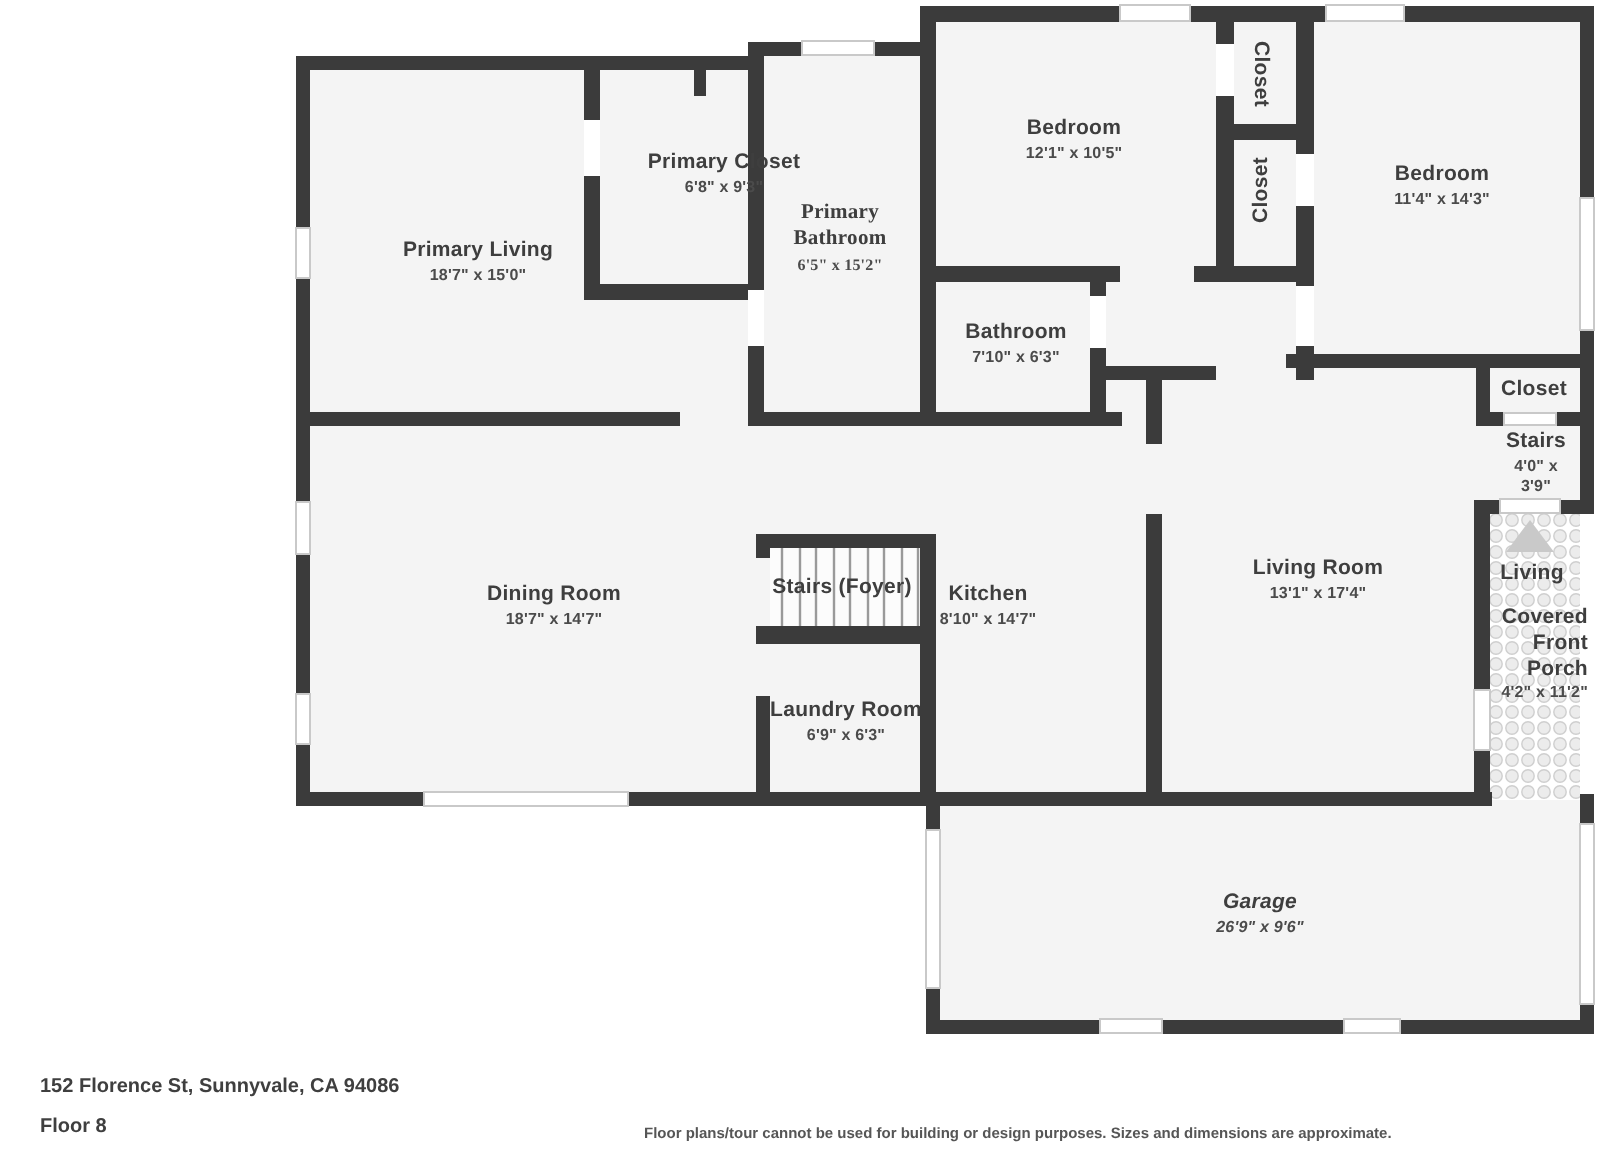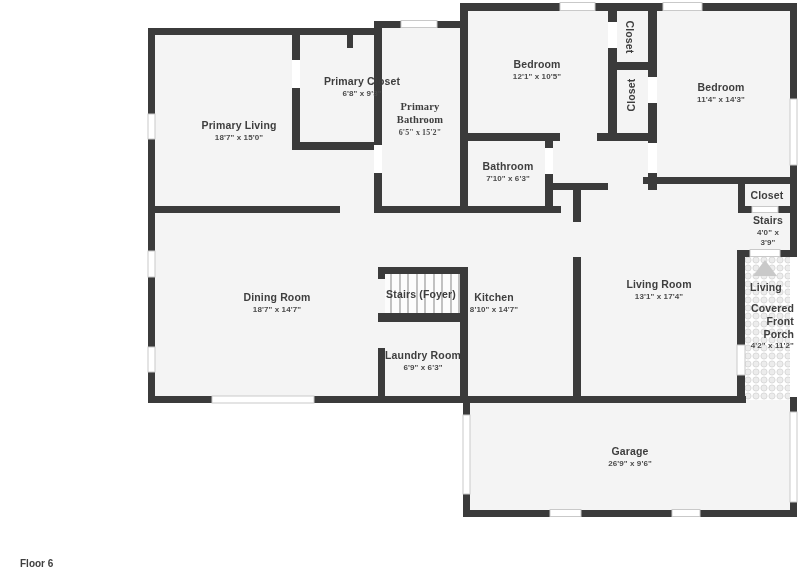--- a/index.html
+++ b/index.html
@@ -188,20 +188,22 @@
       <span class="dm">8'10" x 14'7"</span>
     </div>
     <div class="rl" style="left:659px;top:290px;">
       <span class="nm">Living Room</span>
       <span class="dm">13'1" x 17'4"</span>
     </div>
     <div class="rl" style="left:423px;top:361px;">
       <span class="nm">Laundry Room</span>
       <span class="dm">6'9" x 6'3"</span>
     </div>
-    <div class="rl" style="left:630px;top:457px;">
+    <div class="rl" style="left:630px;top:457px;font-style:italic;">
       <span class="nm">Garage</span>
       <span class="dm">26'9" x 9'6"</span>
     </div>
   </div>
 
-  <div class="floorlbl">Floor 6</div>
+  <div class="addr">152 Florence St, Sunnyvale, CA 94086</div>
+  <div class="floorlbl">Floor 8</div>
+  <div class="disclaimer">Floor plans/tour cannot be used for building or design purposes. Sizes and dimensions are approximate.</div>
 </div>
 
 </body></html>

